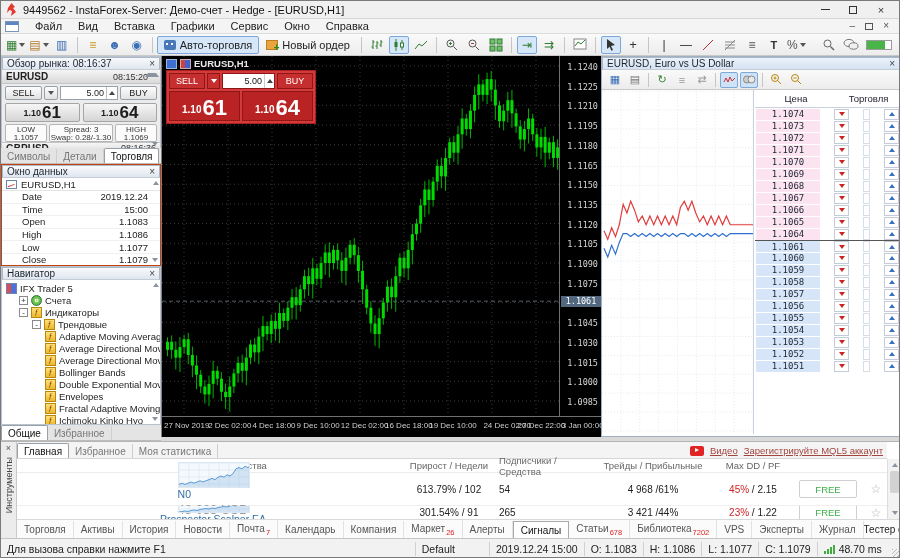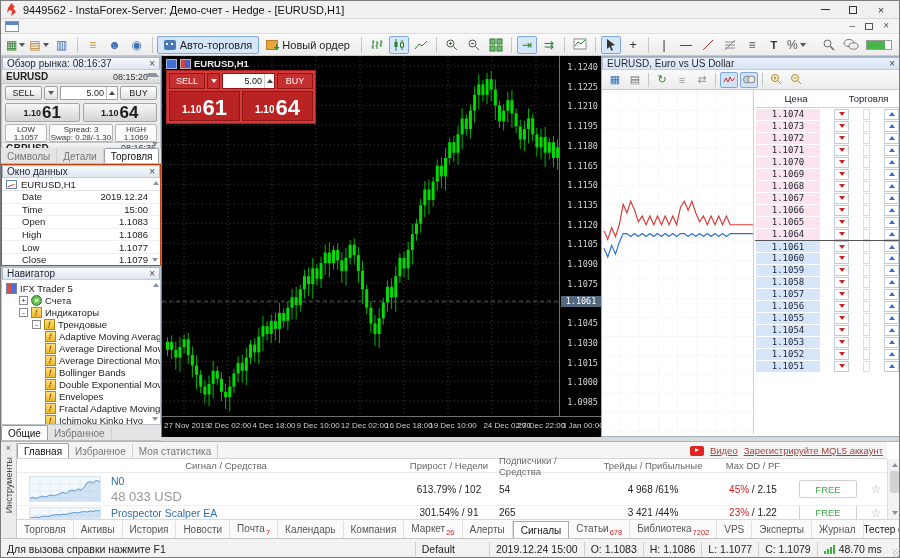--- a/index.html
+++ b/index.html
@@ -148,21 +148,21 @@
   .vlabel { writing-mode:vertical-rl; transform:rotate(180deg); font-size:9px; color:#444; margin-top:4px; }
   .tb-tabs { position:absolute; left:16px; top:0; right:14px; height:17px; background:#f4f4f4; border-bottom:1px solid #d5d5d5; display:flex; align-items:flex-end; }
   .tb-links { position:absolute; right:18px; top:3px; display:flex; align-items:center; gap:6px; font-size:9.5px; }
   .tb-links a { color:#a2443e; text-decoration:underline; }
   .yt { width:14px; height:10px; background:#e02424; border-radius:2px; position:relative; }
   .yt::before { content:""; position:absolute; left:5px; top:2.5px; width:0; height:0; border-left:4px solid #fff; border-top:2.5px solid transparent; border-bottom:2.5px solid transparent; }
   .sig-head { position:absolute; left:16px; top:17px; right:14px; height:14px; display:flex; align-items:center; font-size:9.5px; color:#666; border-bottom:1px solid #ececec; }
   .col-name { width:382px; text-align:center;padding-left:36px; } .col-g { width:100px; text-align:center; } .col-s { width:100px; text-align:left; }
   .col-t { width:108px; text-align:center; } .col-d { width:92px; text-align:center; } .col-p { width:66px; text-align:center; } .col-st { width:22px; text-align:center; }
   .sig-row { position:absolute; left:16px; right:14px; display:flex; align-items:center; }
-  .sig-row .nm { width:382px; display:flex; align-items:center; }
+  .sig-row .nm { width:382px; display:flex; align-items:center;flex-direction:column; }
   .spark { margin-left:12px; background:#f4f9fd; border:1px solid #dbe7f2; }
   .nm-block { margin-left:10px; }
   .nm-block a { color:#2f6ea8; font-size:10.5px; text-decoration:none; }
   .nm-block div { color:#999; font-size:13px; margin-top:2px; }
   .val { font-size:10px; color:#222; }
   .red { color:#cc2222; }
   .freebtn { width:58px; height:18px; border:1px solid #cfcfcf; border-radius:2px; background:#fff; color:#3fae4a; font-size:9.5px; display:flex; align-items:center; justify-content:center; }
   .star { color:#b5b5b5; font-size:12px; }
   .tb-bottabs { position:absolute; left:16px; top:77px; right:0; height:20px; background:#fbfbfb; border-top:1px solid #d9d9d9; display:flex; align-items:center; overflow:hidden; }
   .btab { font-size:10px; color:#555; padding:3px 7px; white-space:nowrap; border-right:1px solid #e2e2e2; position:relative; }
@@ -201,20 +201,29 @@
         </span>
       <span class="wbtn">
           <i class="maxbox"></i>
         </span>
       <span class="wbtn">×</span>
     </span>
   </div>
 
   <div class="menubar">
     <span class="mdoc"></span>
+    <span id="menu-items" class="flex">
+        <span class="mitem ch">Файл</span>
+        <span class="mitem ch">Вид</span>
+        <span class="mitem ch">Вставка</span>
+        <span class="mitem ch">Графики</span>
+        <span class="mitem ch">Сервис</span>
+        <span class="mitem ch">Окно</span>
+        <span class="mitem ch">Справка</span>
+      </span>
     <span class="mwin">
       <span>–</span>
       <span class="rbox"></span>
       <span>×</span>
     </span>
   </div>
 
   <div class="toolbar">
     <span class="tico">
         <span style="color:#2f7d2f">▦</span>

